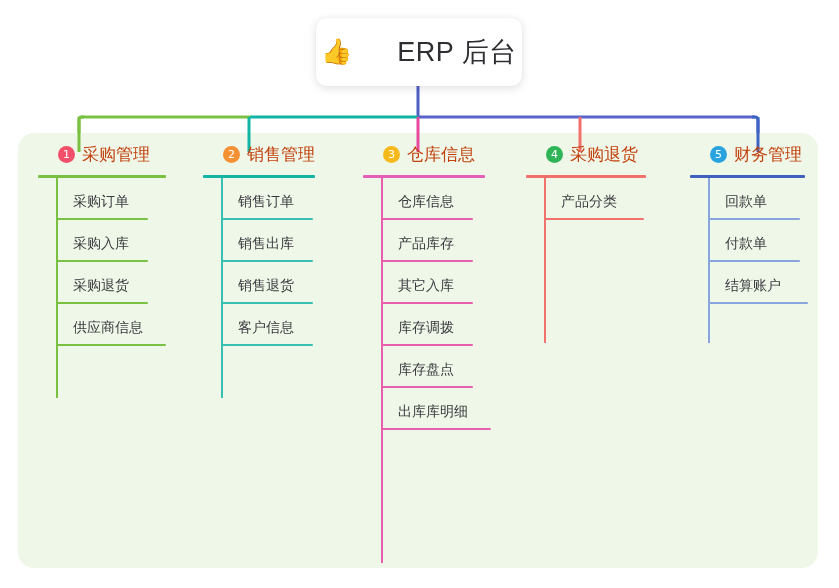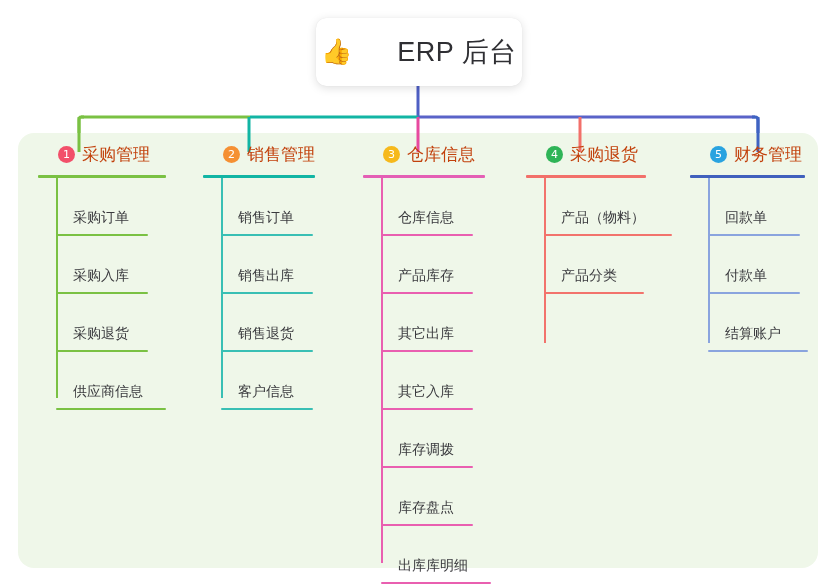--- a/index.html
+++ b/index.html
@@ -121,21 +121,21 @@
     padding-top: 0px;
   }
   .spine {
     position: absolute;
     left: 18px;
     top: 0;
     width: 2px;
   }
   .leaf {
     position: relative;
-    height: 58px;
+    height: 42px;
     box-sizing: border-box;
   }
   .leaf-label {
     position: absolute;
     left: 35px;
     bottom: 9px;
     font-size: 14px;
     color: #3a3a3e;
     white-space: nowrap;
   }
@@ -239,24 +239,20 @@
           <div class="spine" style="background: rgb(233, 95, 176); height: 385px;"></div>
           <div class="leaf">
             <span class="leaf-label">仓库信息</span>
             <div class="leaf-rule" style="background: rgb(233, 95, 176); width: 92px;"></div>
           </div>
           <div class="leaf">
             <span class="leaf-label">产品库存</span>
             <div class="leaf-rule" style="background: rgb(233, 95, 176); width: 92px;"></div>
           </div>
           <div class="leaf">
-            <span class="leaf-label">其它出库</span>
-            <div class="leaf-rule" style="background: rgb(233, 95, 176); width: 92px;"></div>
-          </div>
-          <div class="leaf">
             <span class="leaf-label">其它入库</span>
             <div class="leaf-rule" style="background: rgb(233, 95, 176); width: 92px;"></div>
           </div>
           <div class="leaf">
             <span class="leaf-label">库存调拨</span>
             <div class="leaf-rule" style="background: rgb(233, 95, 176); width: 92px;"></div>
           </div>
           <div class="leaf">
             <span class="leaf-label">库存盘点</span>
             <div class="leaf-rule" style="background: rgb(233, 95, 176); width: 92px;"></div>
@@ -269,24 +265,20 @@
       </div>
       <div class="column" style="left: 508px; width: 160px;">
         <div class="col-head">
           <span class="badge" style="background: rgb(47, 180, 87);">4</span>
           <span class="col-title">采购退货</span>
         </div>
         <div class="col-rule" style="background: rgb(242, 112, 106); width: 120px;"></div>
         <div class="leaves">
           <div class="spine" style="background: rgb(242, 115, 108); height: 165px;"></div>
           <div class="leaf">
-            <span class="leaf-label">产品（物料）</span>
-            <div class="leaf-rule" style="background: rgb(242, 115, 108); width: 128px;"></div>
-          </div>
-          <div class="leaf">
             <span class="leaf-label">产品分类</span>
             <div class="leaf-rule" style="background: rgb(242, 115, 108); width: 100px;"></div>
           </div>
         </div>
       </div>
       <div class="column" style="left: 672px; width: 140px;">
         <div class="col-head">
           <span class="badge" style="background: rgb(41, 163, 224);">5</span>
           <span class="col-title">财务管理</span>
         </div>

